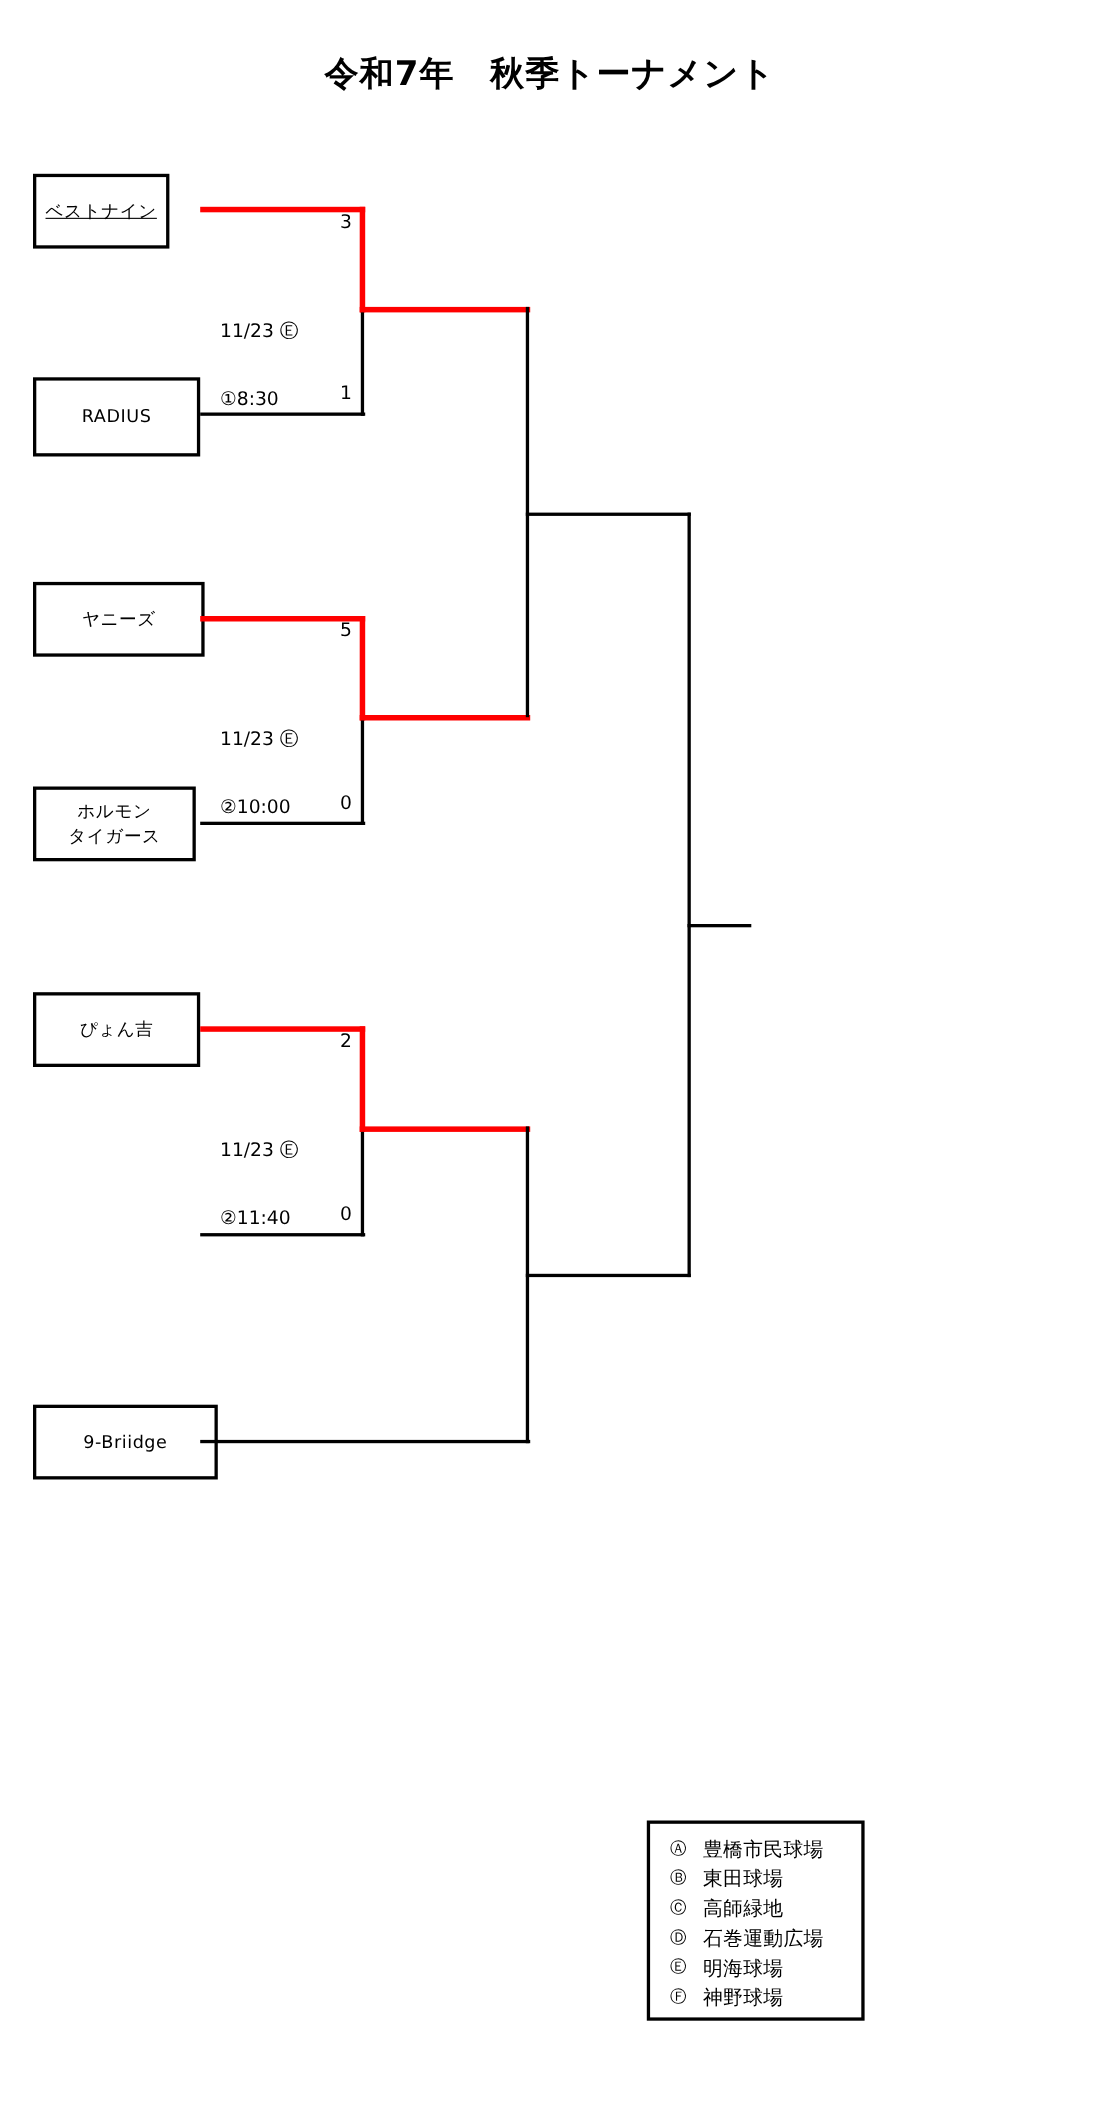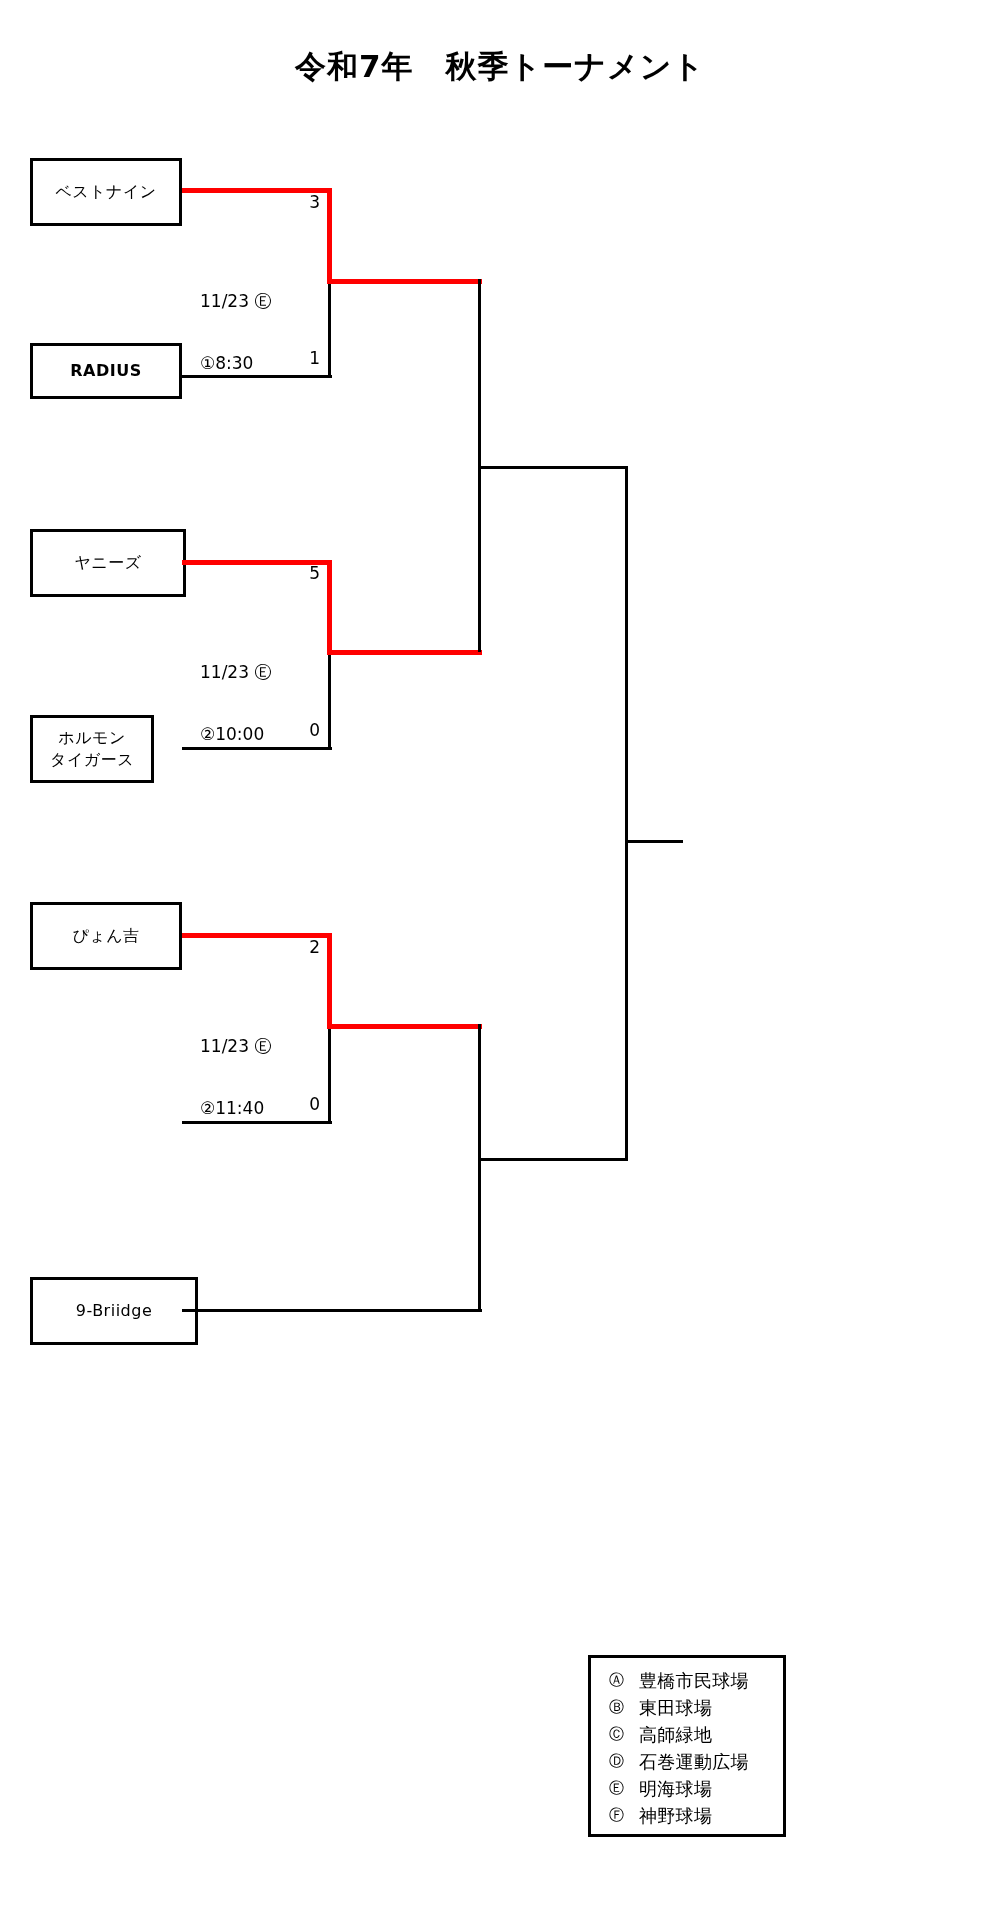--- a/index.html
+++ b/index.html
@@ -106,33 +106,33 @@
   }
   .legend-name { font-size: 18px; letter-spacing: 0.3px; }
 </style>
 </head>
 <body>
 
 <div id="stage">
 
   <div class="title">令和7年　秋季トーナメント</div>
 
-  <div class="team-box" style="left:30px; top:158px; width:152px; height:68px;">
+  <div class="team-box" style="left:30px; top:158px; width:124px; height:68px;text-decoration:underline;">
     <span>ベストナイン</span>
   </div>
 
-  <div class="team-box" style="left:30px; top:343px; width:152px; height:56px;font-weight:bold;">
+  <div class="team-box" style="left:30px; top:343px; width:152px; height:72px;">
     <span>RADIUS</span>
   </div>
 
   <div class="team-box" style="left:30px; top:529px; width:156px; height:68px;">
     <span>ヤニーズ</span>
   </div>
 
-  <div class="team-box" style="left:30px; top:715px; width:124px; height:68px;">
+  <div class="team-box" style="left:30px; top:715px; width:148px; height:68px;">
     <span>ホルモン</span>
     <span class="line2">タイガース</span>
   </div>
 
   <div class="team-box" style="left:30px; top:902px; width:152px; height:68px;">
     <span>ぴょん吉</span>
   </div>
 
 
   <div class="team-box" style="left:30px; top:1277px; width:168px; height:68px;">

